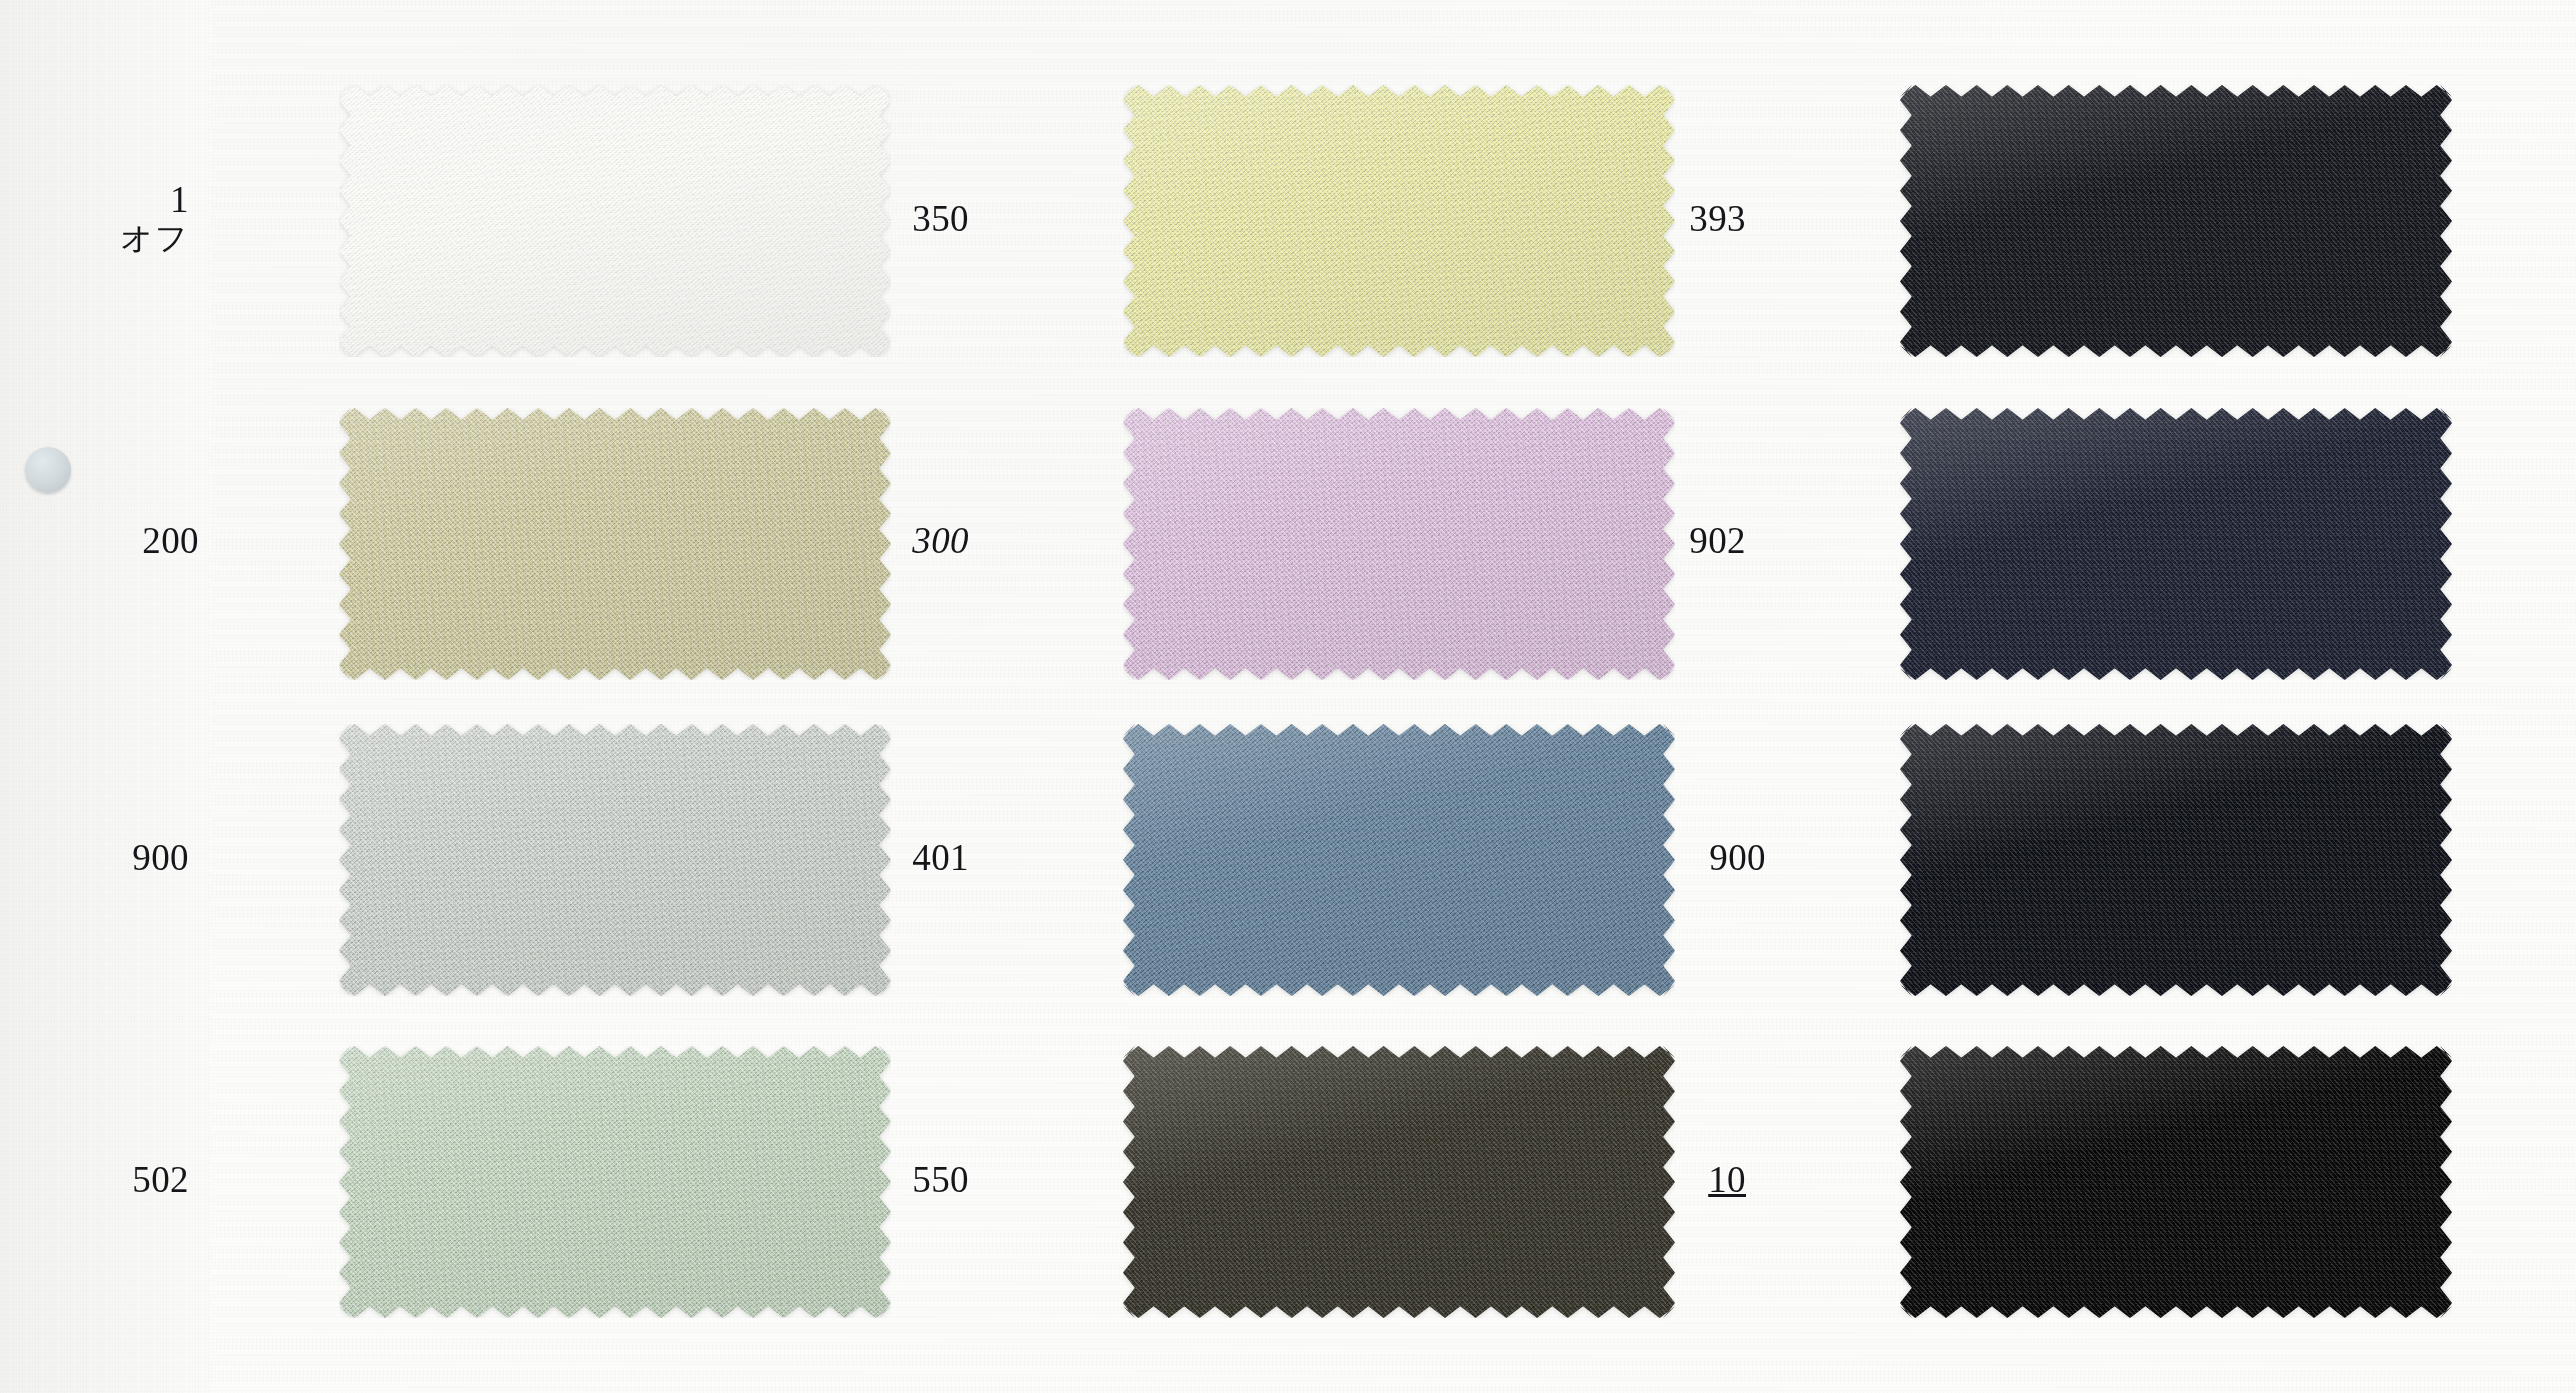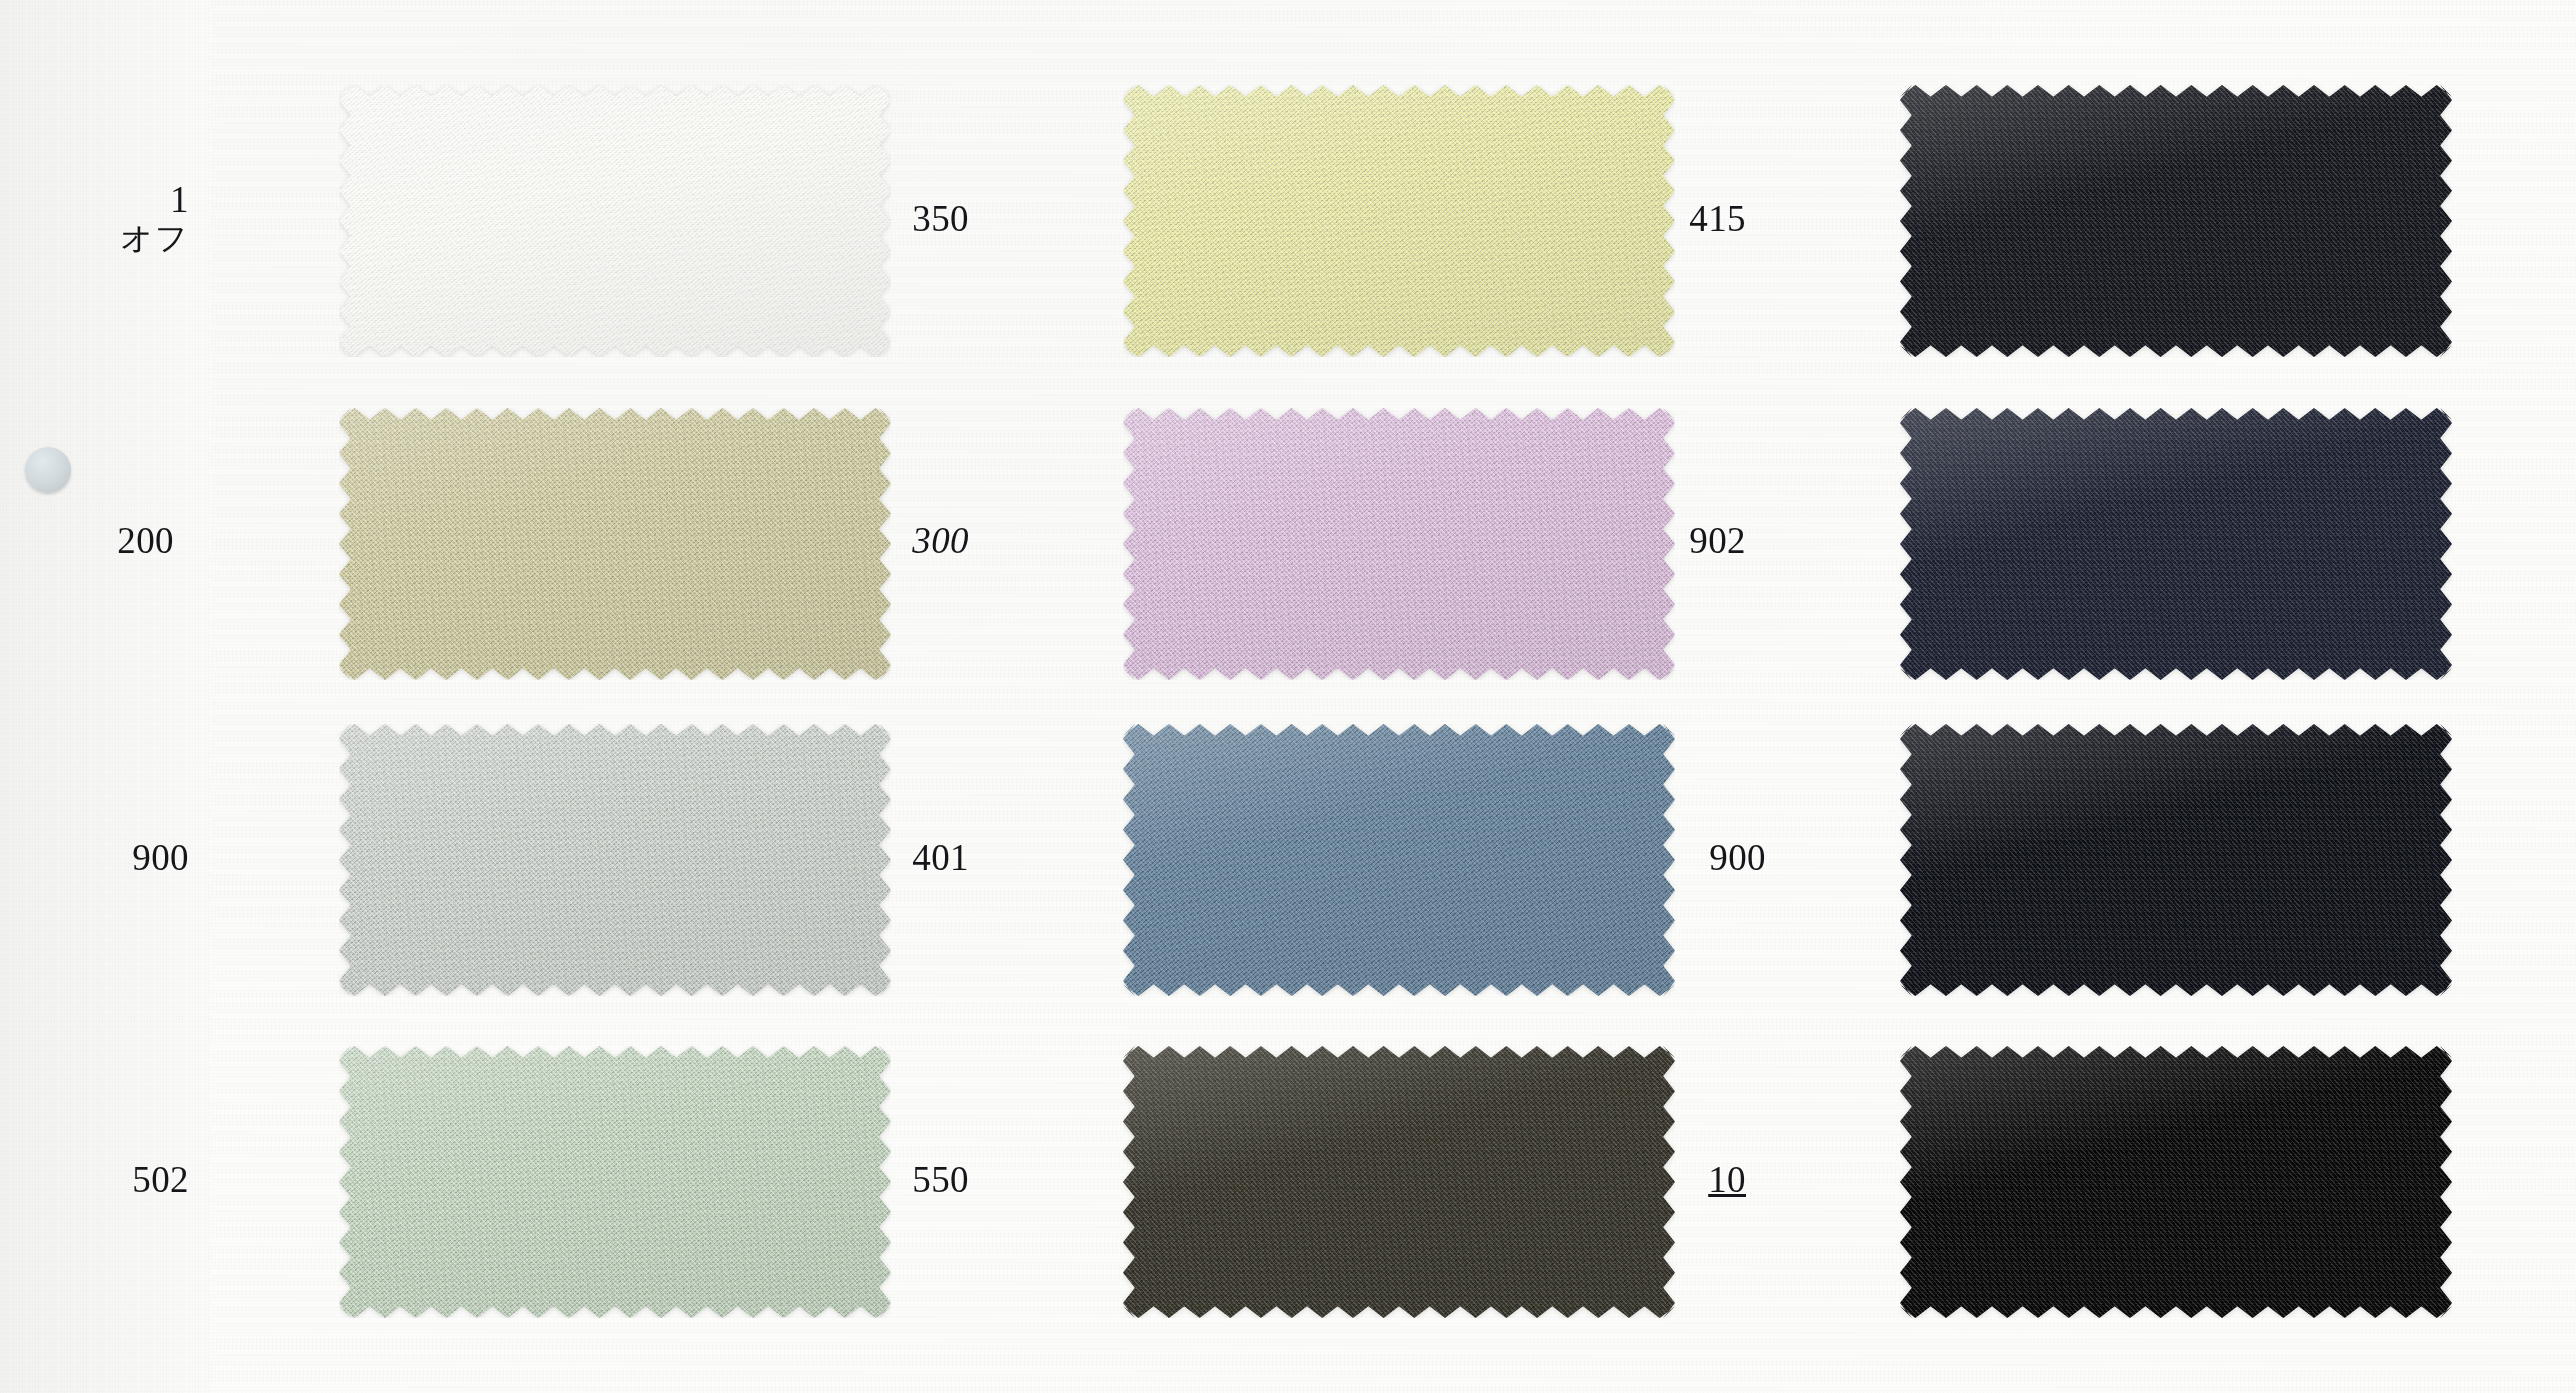--- a/index.html
+++ b/index.html
@@ -150,21 +150,21 @@
         <span class="sub">オフ</span>
       </div>
       <div class="swatch" style="left: 339px; top: 408px; width: 552px; height: 272px;">
         <div class="cloth">
           <div class="fabric" style="background: rgb(207, 203, 159); clip-path: polygon(0% 4.348%, 2.778% 0%, 5.556% 4.348%, 8.333% 0%, 11.111% 4.348%, 13.889% 0%, 16.667% 4.348%, 19.444% 0%, 22.222% 4.348%, 25% 0%, 27.778% 4.348%, 30.556% 0%, 33.333% 4.348%, 36.111% 0%, 38.889% 4.348%, 41.667% 0%, 44.444% 4.348%, 47.222% 0%, 50% 4.348%, 52.778% 0%, 55.556% 4.348%, 58.333% 0%, 61.111% 4.348%, 63.889% 0%, 66.667% 4.348%, 69.444% 0%, 72.222% 4.348%, 75% 0%, 77.778% 4.348%, 80.556% 0%, 83.333% 4.348%, 86.111% 0%, 88.889% 4.348%, 91.667% 0%, 94.444% 4.348%, 97.222% 0%, 100% 4.348%, 97.857% 0%, 100% 5.556%, 97.857% 11.111%, 100% 16.667%, 97.857% 22.222%, 100% 27.778%, 97.857% 33.333%, 100% 38.889%, 97.857% 44.444%, 100% 50%, 97.857% 55.556%, 100% 61.111%, 97.857% 66.667%, 100% 72.222%, 97.857% 77.778%, 100% 83.333%, 97.857% 88.889%, 100% 94.444%, 97.857% 100%, 100% 95.652%, 97.222% 100%, 94.444% 95.652%, 91.667% 100%, 88.889% 95.652%, 86.111% 100%, 83.333% 95.652%, 80.556% 100%, 77.778% 95.652%, 75% 100%, 72.222% 95.652%, 69.444% 100%, 66.667% 95.652%, 63.889% 100%, 61.111% 95.652%, 58.333% 100%, 55.556% 95.652%, 52.778% 100%, 50% 95.652%, 47.222% 100%, 44.444% 95.652%, 41.667% 100%, 38.889% 95.652%, 36.111% 100%, 33.333% 95.652%, 30.556% 100%, 27.778% 95.652%, 25% 100%, 22.222% 95.652%, 19.444% 100%, 16.667% 95.652%, 13.889% 100%, 11.111% 95.652%, 8.333% 100%, 5.556% 95.652%, 2.778% 100%, 0% 95.652%, 2.143% 100%, 0% 94.444%, 2.143% 88.889%, 0% 83.333%, 2.143% 77.778%, 0% 72.222%, 2.143% 66.667%, 0% 61.111%, 2.143% 55.556%, 0% 50%, 2.143% 44.444%, 0% 38.889%, 2.143% 33.333%, 0% 27.778%, 2.143% 22.222%, 0% 16.667%, 2.143% 11.111%, 0% 5.556%, 2.143% 0%);">
             <div class="weave"></div>
             <div class="sheen"></div>
           </div>
         </div>
       </div>
-      <div class="label" style="left: 48px; width: 126px; top: 521px;">
+      <div class="label" style="left: 73px; width: 126px; top: 521px;">
         <span class="code">200</span>
       </div>
       <div class="swatch" style="left: 339px; top: 724px; width: 552px; height: 272px;">
         <div class="cloth">
           <div class="fabric" style="background: rgb(204, 210, 204); clip-path: polygon(0% 4.348%, 2.778% 0%, 5.556% 4.348%, 8.333% 0%, 11.111% 4.348%, 13.889% 0%, 16.667% 4.348%, 19.444% 0%, 22.222% 4.348%, 25% 0%, 27.778% 4.348%, 30.556% 0%, 33.333% 4.348%, 36.111% 0%, 38.889% 4.348%, 41.667% 0%, 44.444% 4.348%, 47.222% 0%, 50% 4.348%, 52.778% 0%, 55.556% 4.348%, 58.333% 0%, 61.111% 4.348%, 63.889% 0%, 66.667% 4.348%, 69.444% 0%, 72.222% 4.348%, 75% 0%, 77.778% 4.348%, 80.556% 0%, 83.333% 4.348%, 86.111% 0%, 88.889% 4.348%, 91.667% 0%, 94.444% 4.348%, 97.222% 0%, 100% 4.348%, 97.857% 0%, 100% 5.556%, 97.857% 11.111%, 100% 16.667%, 97.857% 22.222%, 100% 27.778%, 97.857% 33.333%, 100% 38.889%, 97.857% 44.444%, 100% 50%, 97.857% 55.556%, 100% 61.111%, 97.857% 66.667%, 100% 72.222%, 97.857% 77.778%, 100% 83.333%, 97.857% 88.889%, 100% 94.444%, 97.857% 100%, 100% 95.652%, 97.222% 100%, 94.444% 95.652%, 91.667% 100%, 88.889% 95.652%, 86.111% 100%, 83.333% 95.652%, 80.556% 100%, 77.778% 95.652%, 75% 100%, 72.222% 95.652%, 69.444% 100%, 66.667% 95.652%, 63.889% 100%, 61.111% 95.652%, 58.333% 100%, 55.556% 95.652%, 52.778% 100%, 50% 95.652%, 47.222% 100%, 44.444% 95.652%, 41.667% 100%, 38.889% 95.652%, 36.111% 100%, 33.333% 95.652%, 30.556% 100%, 27.778% 95.652%, 25% 100%, 22.222% 95.652%, 19.444% 100%, 16.667% 95.652%, 13.889% 100%, 11.111% 95.652%, 8.333% 100%, 5.556% 95.652%, 2.778% 100%, 0% 95.652%, 2.143% 100%, 0% 94.444%, 2.143% 88.889%, 0% 83.333%, 2.143% 77.778%, 0% 72.222%, 2.143% 66.667%, 0% 61.111%, 2.143% 55.556%, 0% 50%, 2.143% 44.444%, 0% 38.889%, 2.143% 33.333%, 0% 27.778%, 2.143% 22.222%, 0% 16.667%, 2.143% 11.111%, 0% 5.556%, 2.143% 0%);">
             <div class="weave"></div>
             <div class="sheen"></div>
           </div>
         </div>
       </div>
@@ -228,21 +228,21 @@
       </div>
       <div class="swatch" style="left: 1900px; top: 85px; width: 552px; height: 272px;">
         <div class="cloth">
           <div class="fabric" style="background: rgb(22, 24, 31); clip-path: polygon(0% 4.348%, 2.778% 0%, 5.556% 4.348%, 8.333% 0%, 11.111% 4.348%, 13.889% 0%, 16.667% 4.348%, 19.444% 0%, 22.222% 4.348%, 25% 0%, 27.778% 4.348%, 30.556% 0%, 33.333% 4.348%, 36.111% 0%, 38.889% 4.348%, 41.667% 0%, 44.444% 4.348%, 47.222% 0%, 50% 4.348%, 52.778% 0%, 55.556% 4.348%, 58.333% 0%, 61.111% 4.348%, 63.889% 0%, 66.667% 4.348%, 69.444% 0%, 72.222% 4.348%, 75% 0%, 77.778% 4.348%, 80.556% 0%, 83.333% 4.348%, 86.111% 0%, 88.889% 4.348%, 91.667% 0%, 94.444% 4.348%, 97.222% 0%, 100% 4.348%, 97.857% 0%, 100% 5.556%, 97.857% 11.111%, 100% 16.667%, 97.857% 22.222%, 100% 27.778%, 97.857% 33.333%, 100% 38.889%, 97.857% 44.444%, 100% 50%, 97.857% 55.556%, 100% 61.111%, 97.857% 66.667%, 100% 72.222%, 97.857% 77.778%, 100% 83.333%, 97.857% 88.889%, 100% 94.444%, 97.857% 100%, 100% 95.652%, 97.222% 100%, 94.444% 95.652%, 91.667% 100%, 88.889% 95.652%, 86.111% 100%, 83.333% 95.652%, 80.556% 100%, 77.778% 95.652%, 75% 100%, 72.222% 95.652%, 69.444% 100%, 66.667% 95.652%, 63.889% 100%, 61.111% 95.652%, 58.333% 100%, 55.556% 95.652%, 52.778% 100%, 50% 95.652%, 47.222% 100%, 44.444% 95.652%, 41.667% 100%, 38.889% 95.652%, 36.111% 100%, 33.333% 95.652%, 30.556% 100%, 27.778% 95.652%, 25% 100%, 22.222% 95.652%, 19.444% 100%, 16.667% 95.652%, 13.889% 100%, 11.111% 95.652%, 8.333% 100%, 5.556% 95.652%, 2.778% 100%, 0% 95.652%, 2.143% 100%, 0% 94.444%, 2.143% 88.889%, 0% 83.333%, 2.143% 77.778%, 0% 72.222%, 2.143% 66.667%, 0% 61.111%, 2.143% 55.556%, 0% 50%, 2.143% 44.444%, 0% 38.889%, 2.143% 33.333%, 0% 27.778%, 2.143% 22.222%, 0% 16.667%, 2.143% 11.111%, 0% 5.556%, 2.143% 0%);">
             <div class="weave dark"></div>
             <div class="sheen"></div>
           </div>
         </div>
       </div>
       <div class="label" style="left: 1620px; width: 126px; top: 199px;">
-        <span class="code">415</span>
+        <span class="code">393</span>
       </div>
       <div class="swatch" style="left: 1900px; top: 408px; width: 552px; height: 272px;">
         <div class="cloth">
           <div class="fabric" style="background: rgb(31, 36, 53); clip-path: polygon(0% 4.348%, 2.778% 0%, 5.556% 4.348%, 8.333% 0%, 11.111% 4.348%, 13.889% 0%, 16.667% 4.348%, 19.444% 0%, 22.222% 4.348%, 25% 0%, 27.778% 4.348%, 30.556% 0%, 33.333% 4.348%, 36.111% 0%, 38.889% 4.348%, 41.667% 0%, 44.444% 4.348%, 47.222% 0%, 50% 4.348%, 52.778% 0%, 55.556% 4.348%, 58.333% 0%, 61.111% 4.348%, 63.889% 0%, 66.667% 4.348%, 69.444% 0%, 72.222% 4.348%, 75% 0%, 77.778% 4.348%, 80.556% 0%, 83.333% 4.348%, 86.111% 0%, 88.889% 4.348%, 91.667% 0%, 94.444% 4.348%, 97.222% 0%, 100% 4.348%, 97.857% 0%, 100% 5.556%, 97.857% 11.111%, 100% 16.667%, 97.857% 22.222%, 100% 27.778%, 97.857% 33.333%, 100% 38.889%, 97.857% 44.444%, 100% 50%, 97.857% 55.556%, 100% 61.111%, 97.857% 66.667%, 100% 72.222%, 97.857% 77.778%, 100% 83.333%, 97.857% 88.889%, 100% 94.444%, 97.857% 100%, 100% 95.652%, 97.222% 100%, 94.444% 95.652%, 91.667% 100%, 88.889% 95.652%, 86.111% 100%, 83.333% 95.652%, 80.556% 100%, 77.778% 95.652%, 75% 100%, 72.222% 95.652%, 69.444% 100%, 66.667% 95.652%, 63.889% 100%, 61.111% 95.652%, 58.333% 100%, 55.556% 95.652%, 52.778% 100%, 50% 95.652%, 47.222% 100%, 44.444% 95.652%, 41.667% 100%, 38.889% 95.652%, 36.111% 100%, 33.333% 95.652%, 30.556% 100%, 27.778% 95.652%, 25% 100%, 22.222% 95.652%, 19.444% 100%, 16.667% 95.652%, 13.889% 100%, 11.111% 95.652%, 8.333% 100%, 5.556% 95.652%, 2.778% 100%, 0% 95.652%, 2.143% 100%, 0% 94.444%, 2.143% 88.889%, 0% 83.333%, 2.143% 77.778%, 0% 72.222%, 2.143% 66.667%, 0% 61.111%, 2.143% 55.556%, 0% 50%, 2.143% 44.444%, 0% 38.889%, 2.143% 33.333%, 0% 27.778%, 2.143% 22.222%, 0% 16.667%, 2.143% 11.111%, 0% 5.556%, 2.143% 0%);">
             <div class="weave dark"></div>
             <div class="sheen"></div>
           </div>
         </div>
       </div>
       <div class="label" style="left: 1620px; width: 126px; top: 521px;">

